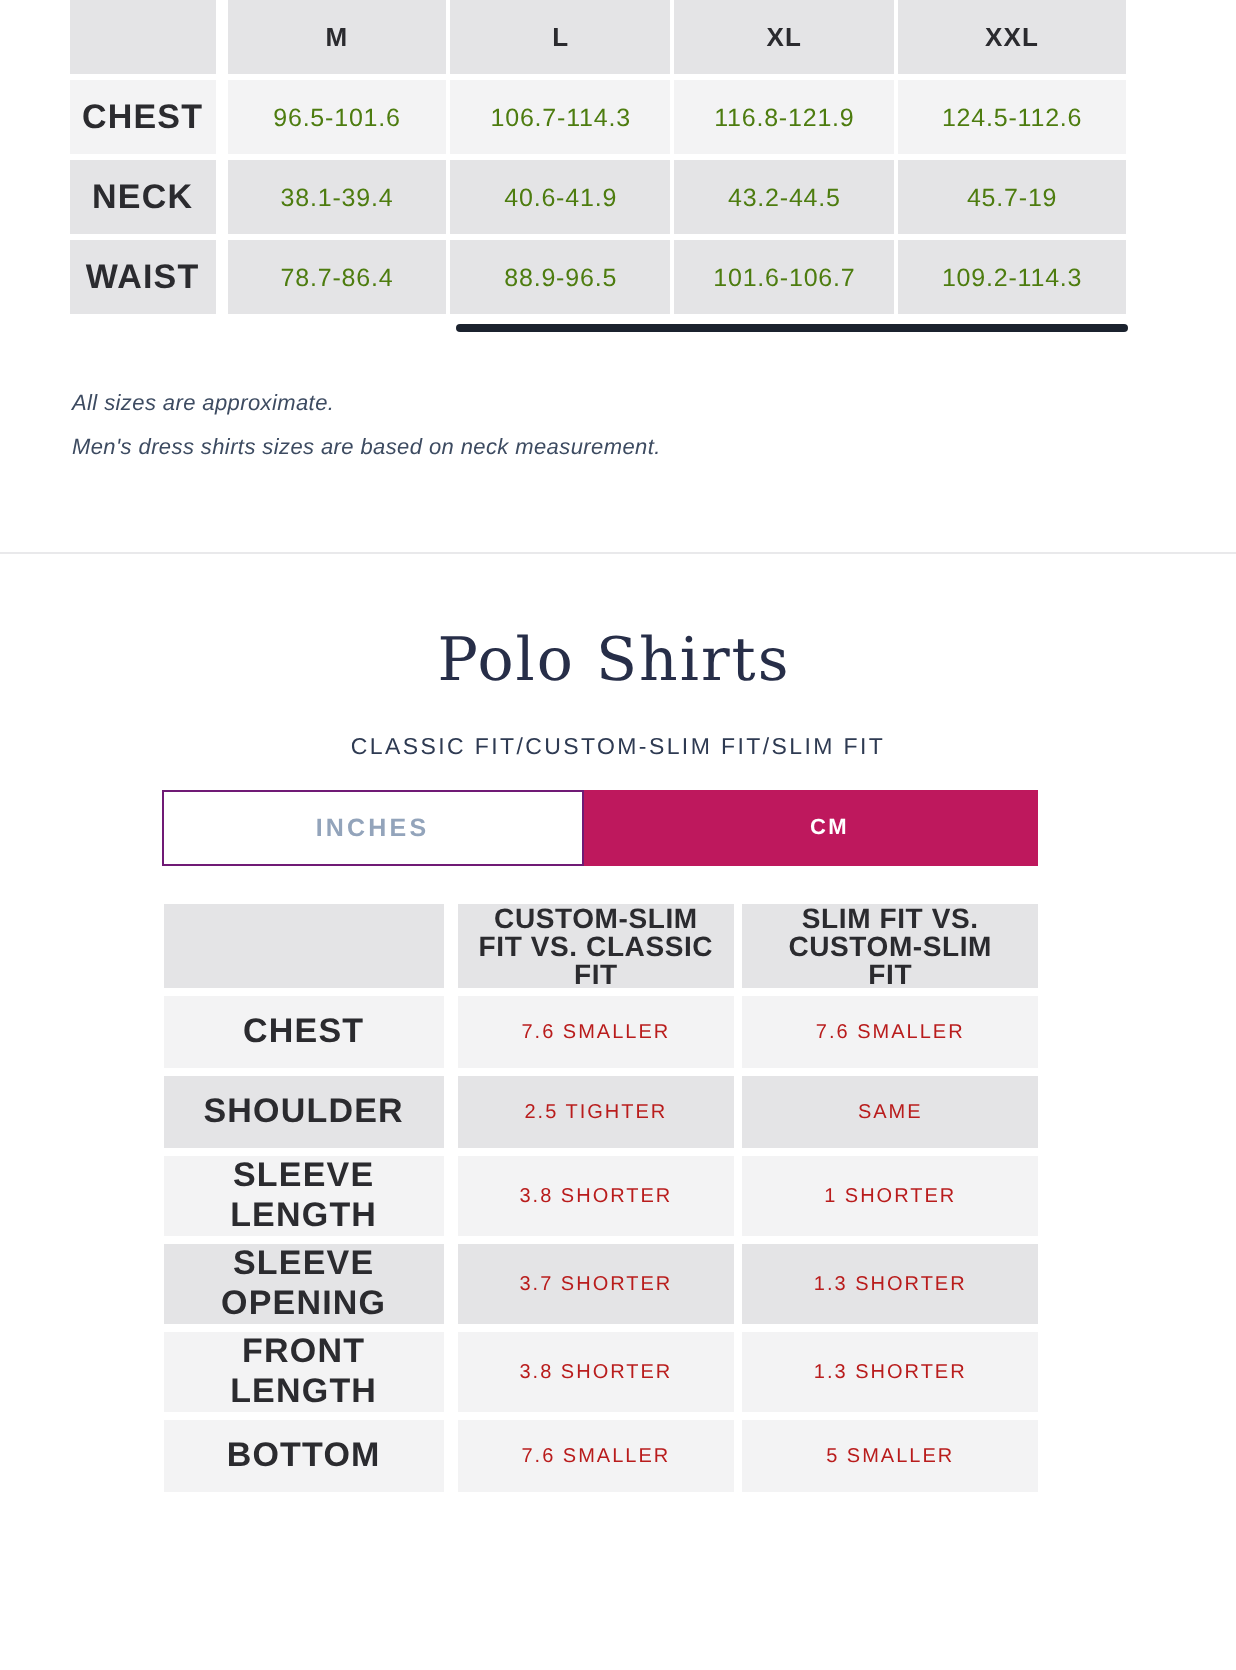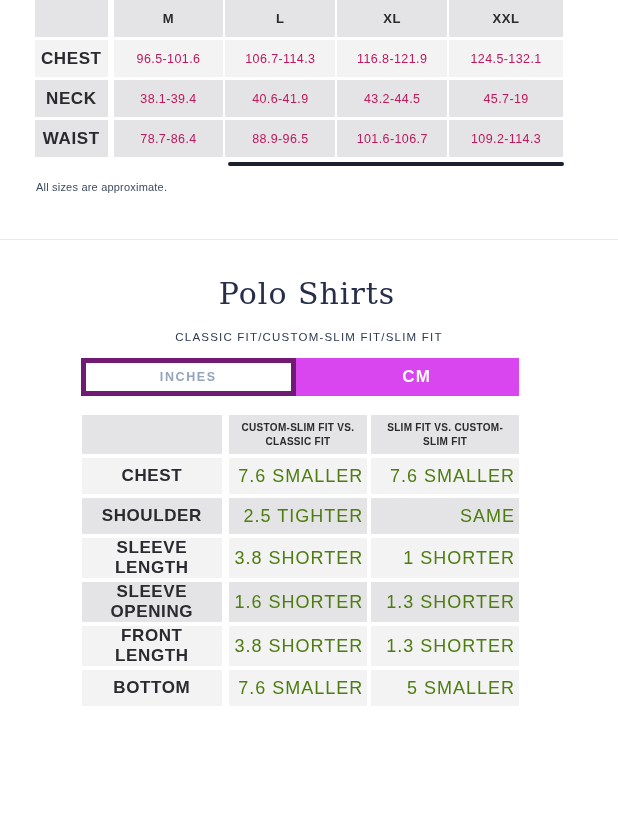--- a/index.html
+++ b/index.html
@@ -13,30 +13,30 @@
 
   
   .size-table-wrap { position: relative; margin-left: 35px; }
   table.grid { border-collapse: separate; table-layout: fixed; }
   table.sizes { border-spacing: 2px 3px; margin: -3px 0 0 -2px; width: 532px; }
   table.sizes th, table.sizes td { height: 37px; text-align: center; vertical-align: middle; padding: 0 2px; }
   .r-gray  th, .r-gray  td { background: #e4e4e6; }
   .r-light th, .r-light td { background: #f3f3f4; }
   .col-head { font-size: 13px; font-weight: bold; color: #2b2b2f; letter-spacing: 0.6px; }
   .row-label { font-size: 17px; font-weight: bold; color: #2b2b2f; letter-spacing: 0.6px; border-right: 4px solid #ffffff; }
-  .cell-val { font-size: 12.5px; color: #be185d; letter-spacing: 0.4px; font-weight: 400; }
+  .cell-val { font-size: 12.5px; color: #4d7c0f; letter-spacing: 0.4px; font-weight: 400; }
 
   .h-scrollbar {
     height: 4px; width: 336px;
     margin: 2px 0 0 193px;
     background: #1b222e; border-radius: 2px;
   }
 
   
-  .notes { margin: 15px 0 0 36px; font-size: 11px; color: #3d4b61; }
+  .notes { margin: 30px 0 0 36px; font-size: 11px; color: #3d4b61; font-style: italic; }
   .notes p { margin: 0 0 9px 0; line-height: 13px; letter-spacing: 0.2px; }
 
   
   .divider { border: none; border-top: 1px solid #e9e9eb; margin: 45px 0 0 0; }
 
   
   .polo-title {
     margin: 36px 4px 0 0; text-align: center;
     font-family: "DejaVu Serif", "Liberation Serif", serif;
     font-weight: 400; font-size: 30px; color: #272e48; letter-spacing: 1px;
@@ -45,30 +45,30 @@
     margin: 20px 0 0 0; text-align: center;
     font-size: 11.5px; font-weight: normal; letter-spacing: 1.2px; color: #2e3a52;
   }
 
   
   .unit-toggle { display: flex; width: 438px; height: 38px; margin: 15px 0 0 81px; }
   .unit-toggle .opt {
     flex: 1; display: flex; align-items: center; justify-content: center;
     font-weight: bold; cursor: pointer;
   }
-  .opt-inches { background: #ffffff; border: 5px solid #701a75; color: #93a4bb; font-size: 12.5px; letter-spacing: 1.6px; }
-  .opt-cm     { background: #d946ef; color: #ffffff; font-size: 17px; letter-spacing: 1.2px; padding-left: 19px; }
+  .opt-inches { background: #ffffff; border: 1px solid #701a75; color: #93a4bb; font-size: 12.5px; letter-spacing: 1.6px; }
+  .opt-cm     { background: #be185d; color: #ffffff; font-size: 11px; letter-spacing: 1.2px; padding-left: 19px; }
 
   
   table.fit { border-spacing: 4px; margin: 15px 0 0 78px; width: 445px; }
   table.fit th, table.fit td { text-align: center; vertical-align: middle; }
-  table.fit th { height: 39px; font-size: 10px; font-weight: bold; color: #2b2b2f; line-height: 14px; letter-spacing: 0.3px; padding: 0 10px; }
+  table.fit th { height: 39px; font-size: 14px; font-weight: bold; color: #2b2b2f; line-height: 14px; letter-spacing: 0.3px; padding: 0 10px; }
   table.fit td { height: 36px; padding: 0 4px; }
   table.fit .row-label { border-right: 3px solid #ffffff; }
-  table.fit .cell-val { font-size: 18px; letter-spacing: 1px; color: #4d7c0f; text-align: right; }
+  table.fit .cell-val { font-size: 10px; letter-spacing: 1px; color: #b91c1c; }
 </style>
 </head>
 <body>
 
 <div class="size-table-wrap">
   <table class="grid sizes">
     <colgroup>
       <col style="width:76px">
         <col style="width:109px">
         <col style="width:109px">
@@ -81,21 +81,21 @@
       <th class="col-head">M</th>
       <th class="col-head">L</th>
       <th class="col-head">XL</th>
       <th class="col-head">XXL</th>
     </tr>
     <tr class="r-light">
       <td class="row-label">CHEST</td>
       <td class="cell-val">96.5-101.6</td>
       <td class="cell-val">106.7-114.3</td>
       <td class="cell-val">116.8-121.9</td>
-      <td class="cell-val">124.5-132.1</td>
+      <td class="cell-val">124.5-112.6</td>
     </tr>
     <tr class="r-gray">
       <td class="row-label">NECK</td>
       <td class="cell-val">38.1-39.4</td>
       <td class="cell-val">40.6-41.9</td>
       <td class="cell-val">43.2-44.5</td>
       <td class="cell-val">45.7-19</td>
     </tr>
     <tr class="r-gray">
       <td class="row-label">WAIST</td>
@@ -104,20 +104,21 @@
       <td class="cell-val">101.6-106.7</td>
       <td class="cell-val">109.2-114.3</td>
     </tr>
   </tbody>
     </table>
   <div class="h-scrollbar"></div>
 </div>
 
 <div class="notes">
   <p>All sizes are approximate.</p>
+  <p>Men's dress shirts sizes are based on neck measurement.</p>
 </div>
 
 <hr class="divider">
 
 <h1 class="polo-title">Polo Shirts</h1>
 <div class="polo-subtitle">CLASSIC FIT/CUSTOM-SLIM FIT/SLIM FIT</div>
 
 <div class="unit-toggle">
   <div class="opt opt-inches">INCHES</div>
   <div class="opt opt-cm">CM</div>
@@ -145,21 +146,21 @@
     <td class="cell-val">2.5 TIGHTER</td>
     <td class="cell-val">SAME</td>
   </tr>
   <tr class="r-light">
     <td class="row-label">SLEEVE LENGTH</td>
     <td class="cell-val">3.8 SHORTER</td>
     <td class="cell-val">1 SHORTER</td>
   </tr>
   <tr class="r-gray">
     <td class="row-label">SLEEVE OPENING</td>
-    <td class="cell-val">1.6 SHORTER</td>
+    <td class="cell-val">3.7 SHORTER</td>
     <td class="cell-val">1.3 SHORTER</td>
   </tr>
   <tr class="r-light">
     <td class="row-label">FRONT LENGTH</td>
     <td class="cell-val">3.8 SHORTER</td>
     <td class="cell-val">1.3 SHORTER</td>
   </tr>
   <tr class="r-light">
     <td class="row-label">BOTTOM</td>
     <td class="cell-val">7.6 SMALLER</td>

